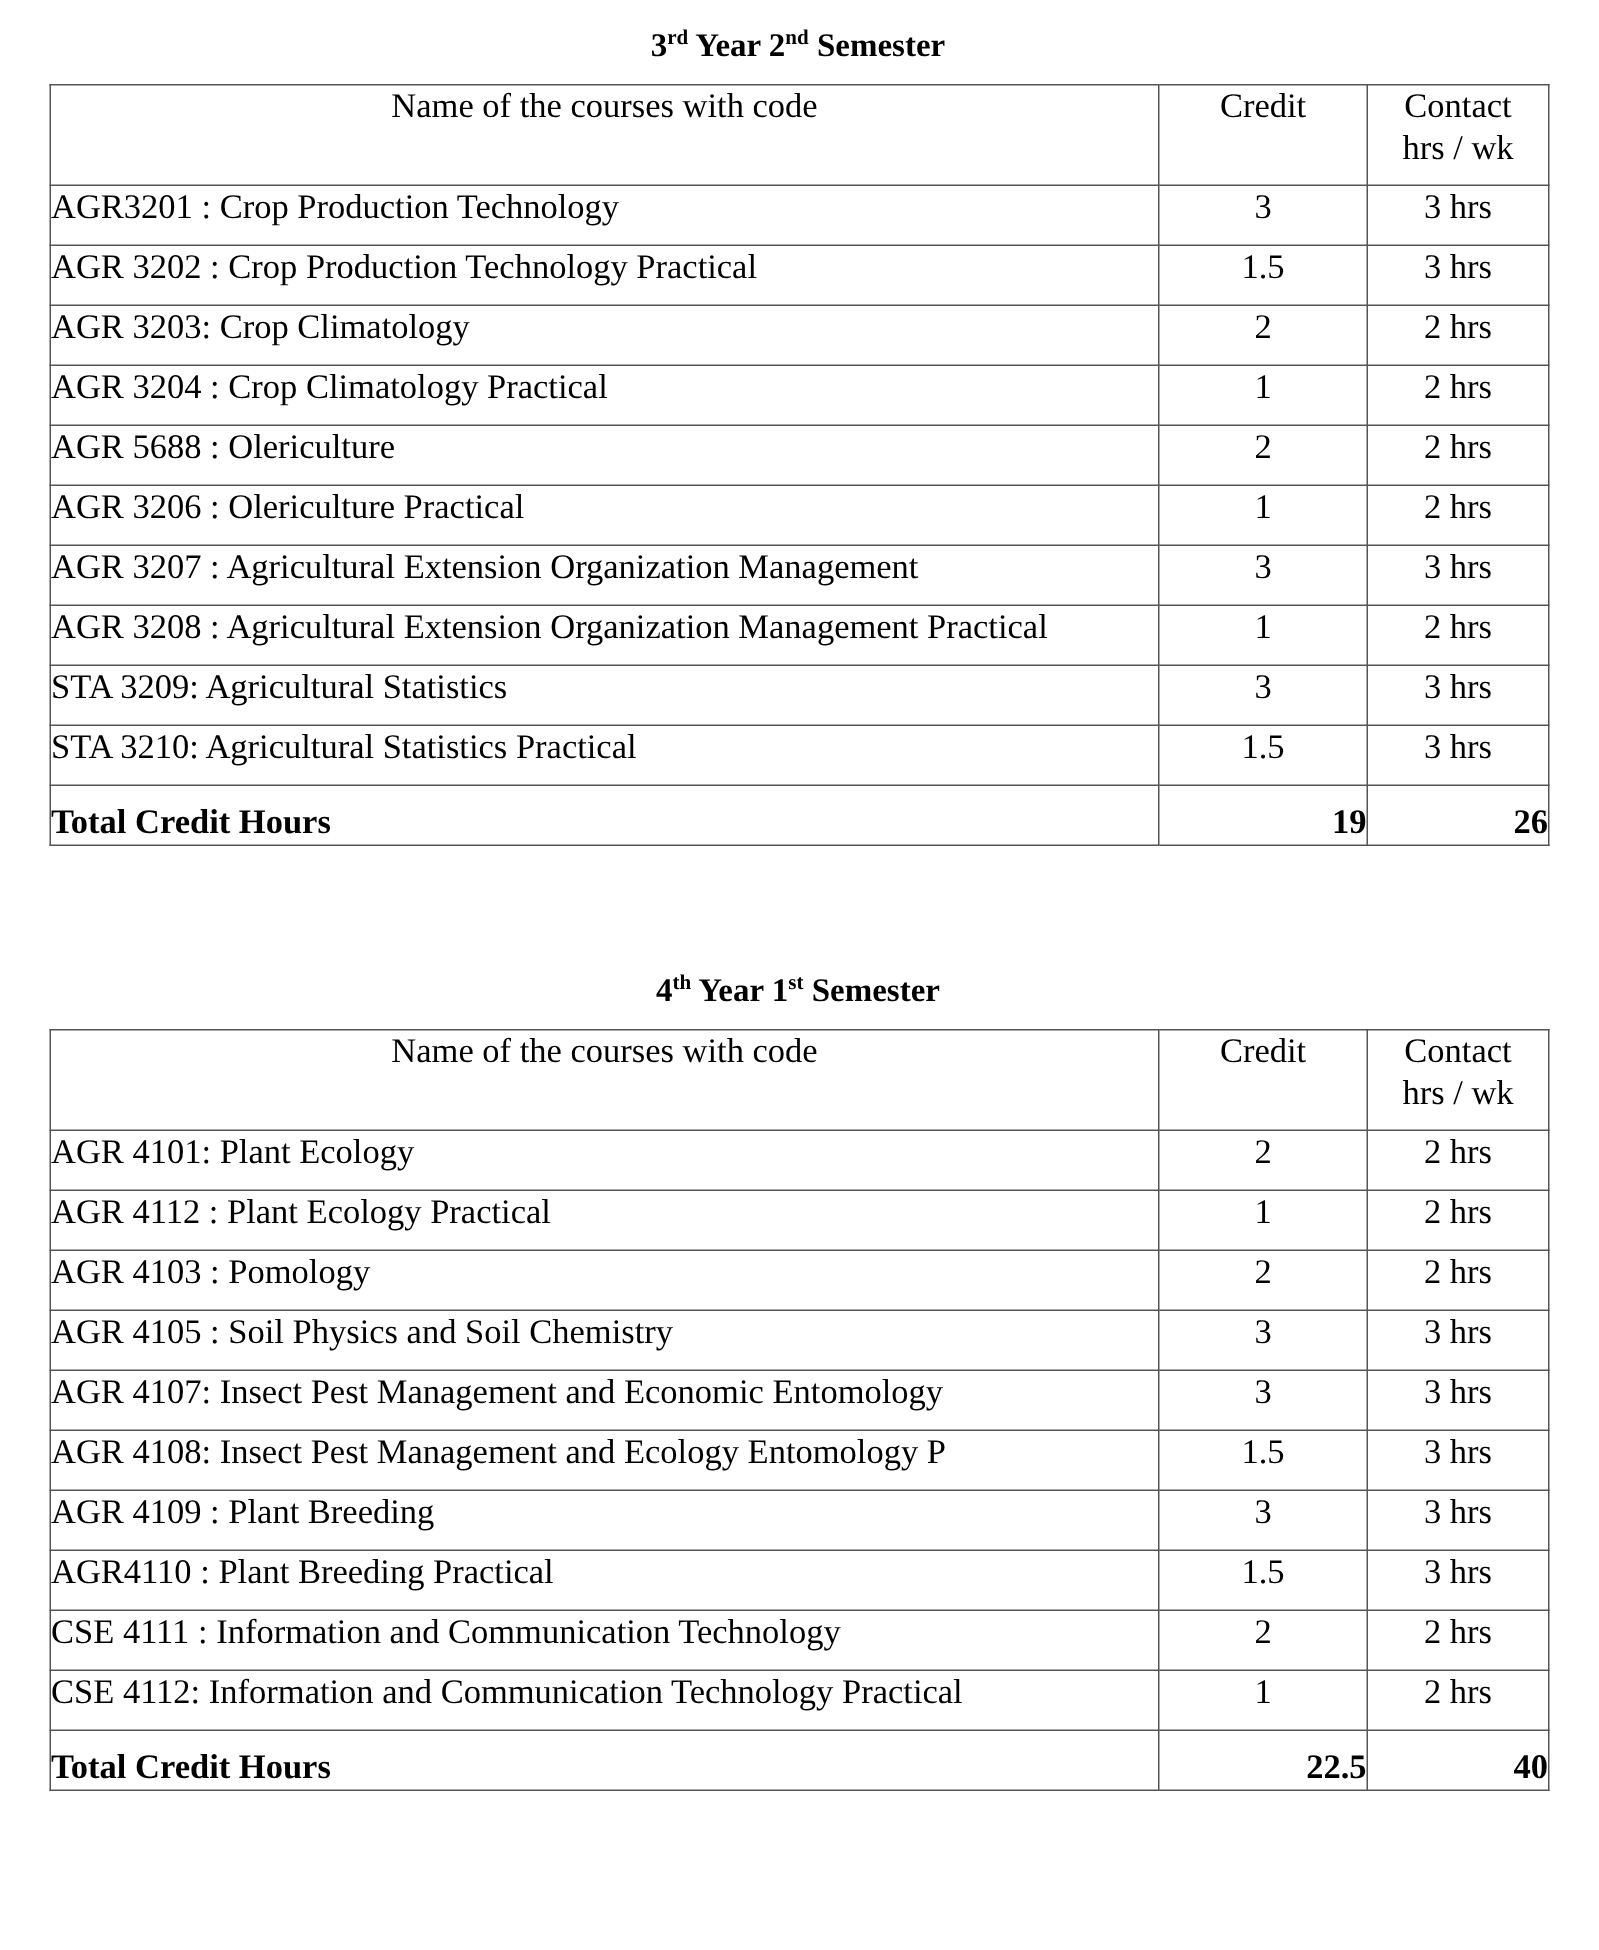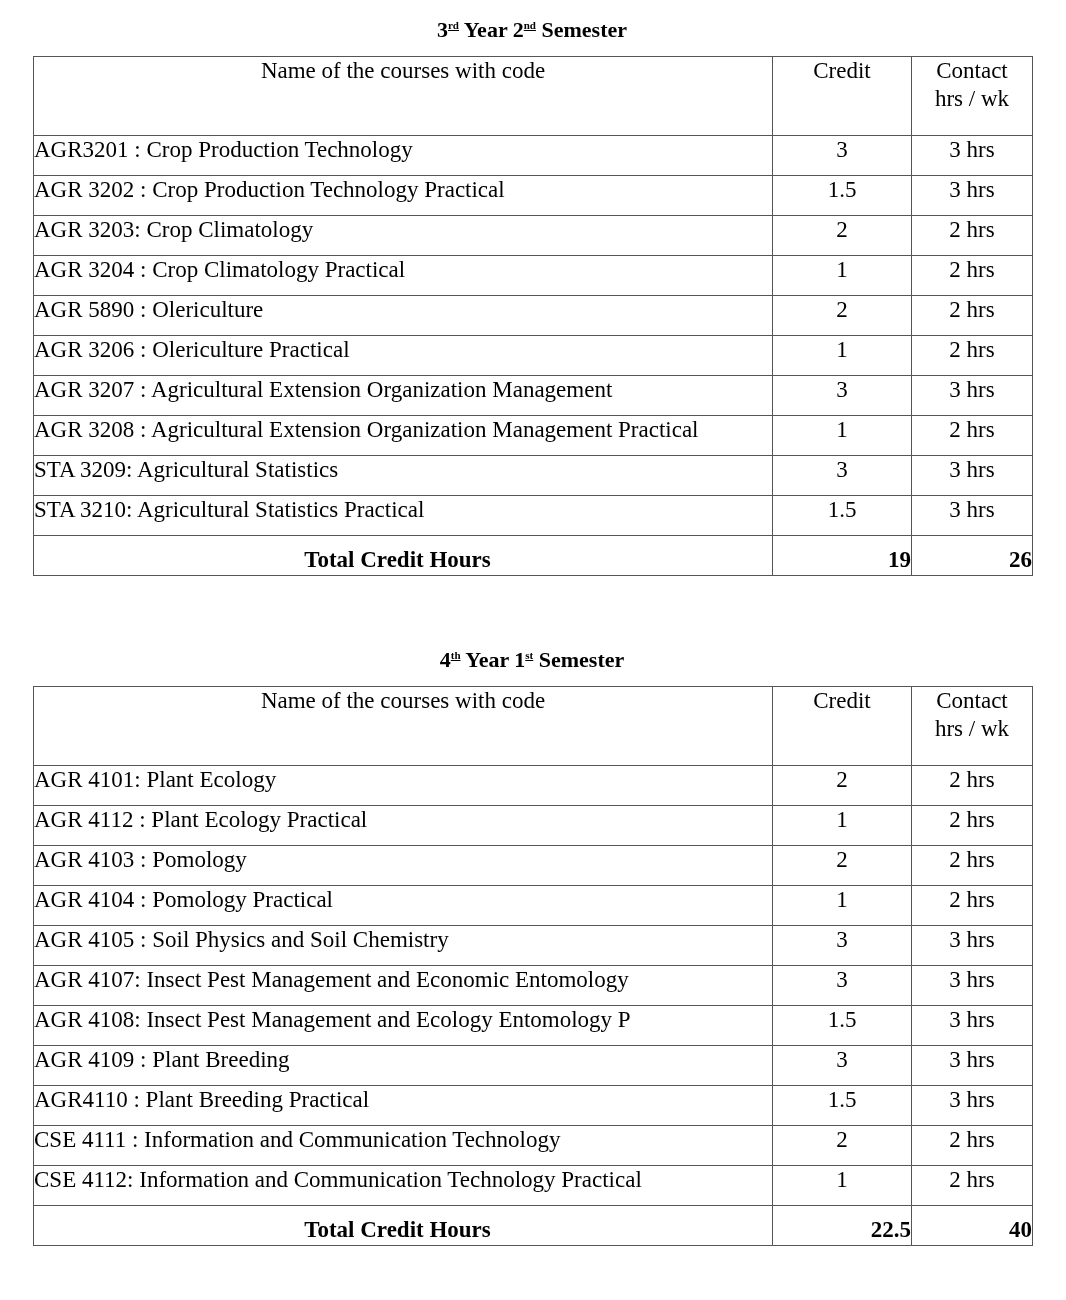--- a/index.html
+++ b/index.html
@@ -18,24 +18,23 @@
     .section-title {
       position: absolute;
       left: 33px;
       width: 998px;
       text-align: center;
       font-weight: bold;
       font-size: 22px;
       line-height: 26px;
     }
     .section-title sup {
-      font-size: 11px;
+      font-size: 14px;
       line-height: 0;
       vertical-align: 8px;
-      text-decoration: underline;
     }
     table.course-table {
       position: absolute;
       left: 33px;
       width: 999px;
       border-collapse: collapse;
       table-layout: fixed;
       font-size: 23px;
     }
     table.course-table td, table.course-table th {
@@ -43,21 +42,21 @@
       padding: 0;
       font-weight: normal;
       vertical-align: top;
     }
     col.c-name { width: 739px; }
     col.c-credit { width: 139px; }
     col.c-contact { width: 121px; }
 
     th.h-name {
       text-align: center;
-      height: 79px;
+      height: 67px;
       padding-top: 10px;
       line-height: 28px;
       box-sizing: border-box;
     }
     th.h-credit, th.h-contact {
       text-align: center;
       padding-top: 10px;
       line-height: 28px;
       box-sizing: border-box;
     }
@@ -77,21 +76,21 @@
     }
     tr.total td {
       font-weight: bold;
       height: 40px;
       line-height: 28px;
       padding-top: 10px;
       box-sizing: border-box;
       text-align: right;
     }
     tr.total td.total-label {
-      text-align: center;
+      text-align: left;
       padding-right: 11px;
     }
     #table-1 { top: 56px; }
     #title-1 { top: 17px; }
     #title-2 { top: 647px; }
     #table-2 { top: 686px; }
   </style>
 </head>
 <body>
 
@@ -130,21 +129,21 @@
         <td class="name">AGR 3203: Crop Climatology</td>
         <td class="credit">2</td>
         <td class="contact">2 hrs</td>
       </tr>
       <tr>
         <td class="name">AGR 3204 : Crop Climatology Practical</td>
         <td class="credit">1</td>
         <td class="contact">2 hrs</td>
       </tr>
       <tr>
-        <td class="name">AGR 5890 : Olericulture</td>
+        <td class="name">AGR 5688 : Olericulture</td>
         <td class="credit">2</td>
         <td class="contact">2 hrs</td>
       </tr>
       <tr>
         <td class="name">AGR 3206 : Olericulture Practical</td>
         <td class="credit">1</td>
         <td class="contact">2 hrs</td>
       </tr>
       <tr>
         <td class="name">AGR 3207 : Agricultural Extension Organization Management</td>
@@ -206,25 +205,20 @@
         <td class="name">AGR 4112 : Plant Ecology Practical</td>
         <td class="credit">1</td>
         <td class="contact">2 hrs</td>
       </tr>
       <tr>
         <td class="name">AGR 4103 : Pomology</td>
         <td class="credit">2</td>
         <td class="contact">2 hrs</td>
       </tr>
       <tr>
-        <td class="name">AGR 4104 : Pomology Practical</td>
-        <td class="credit">1</td>
-        <td class="contact">2 hrs</td>
-      </tr>
-      <tr>
         <td class="name">AGR 4105 : Soil Physics and Soil Chemistry</td>
         <td class="credit">3</td>
         <td class="contact">3 hrs</td>
       </tr>
       <tr>
         <td class="name">AGR 4107: Insect Pest Management and Economic Entomology</td>
         <td class="credit">3</td>
         <td class="contact">3 hrs</td>
       </tr>
       <tr>

